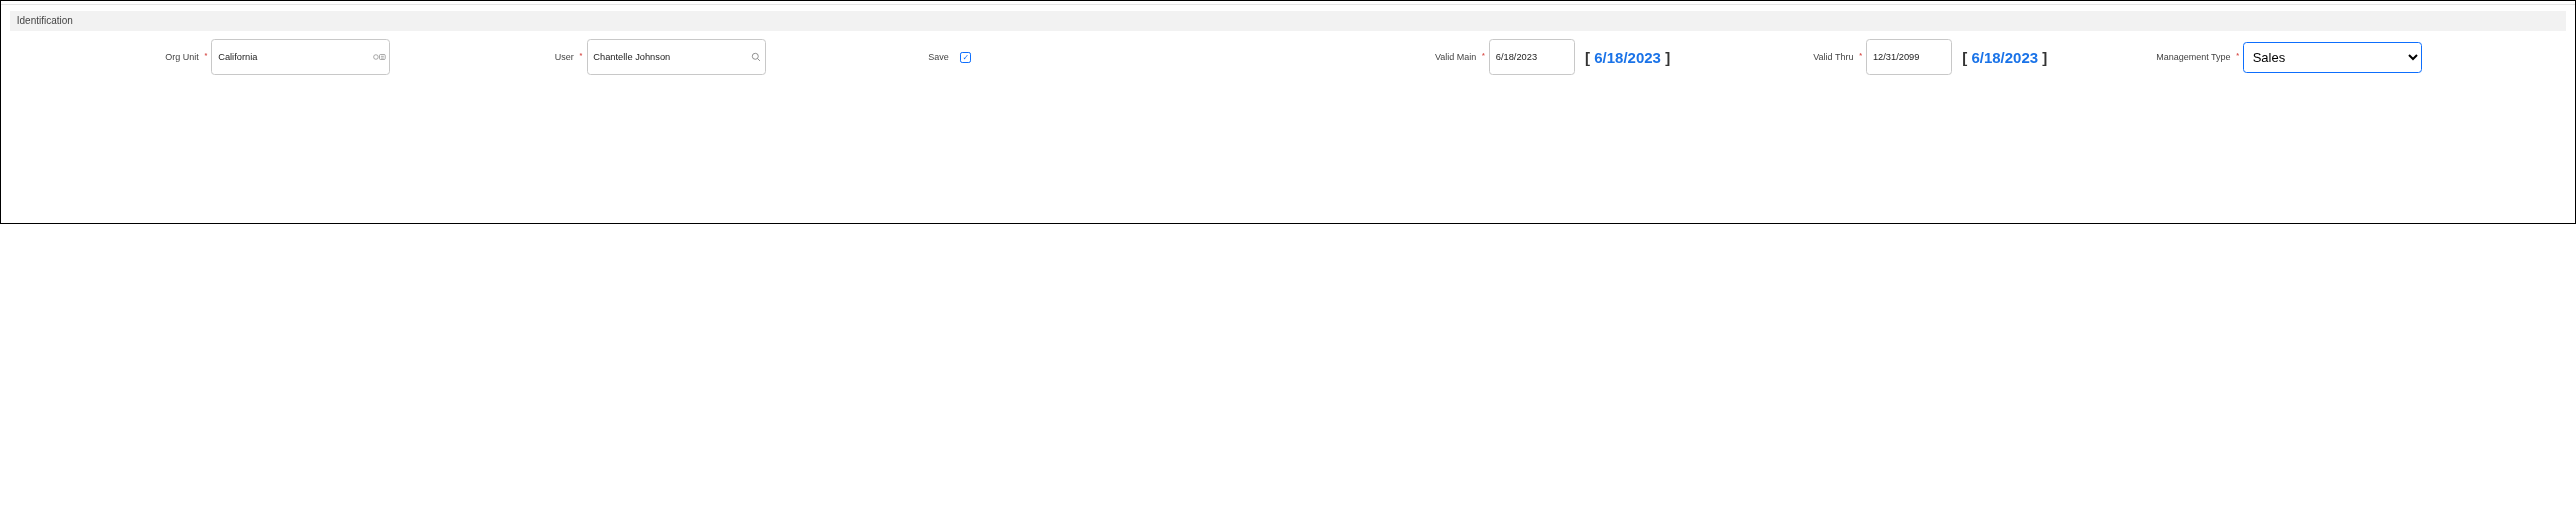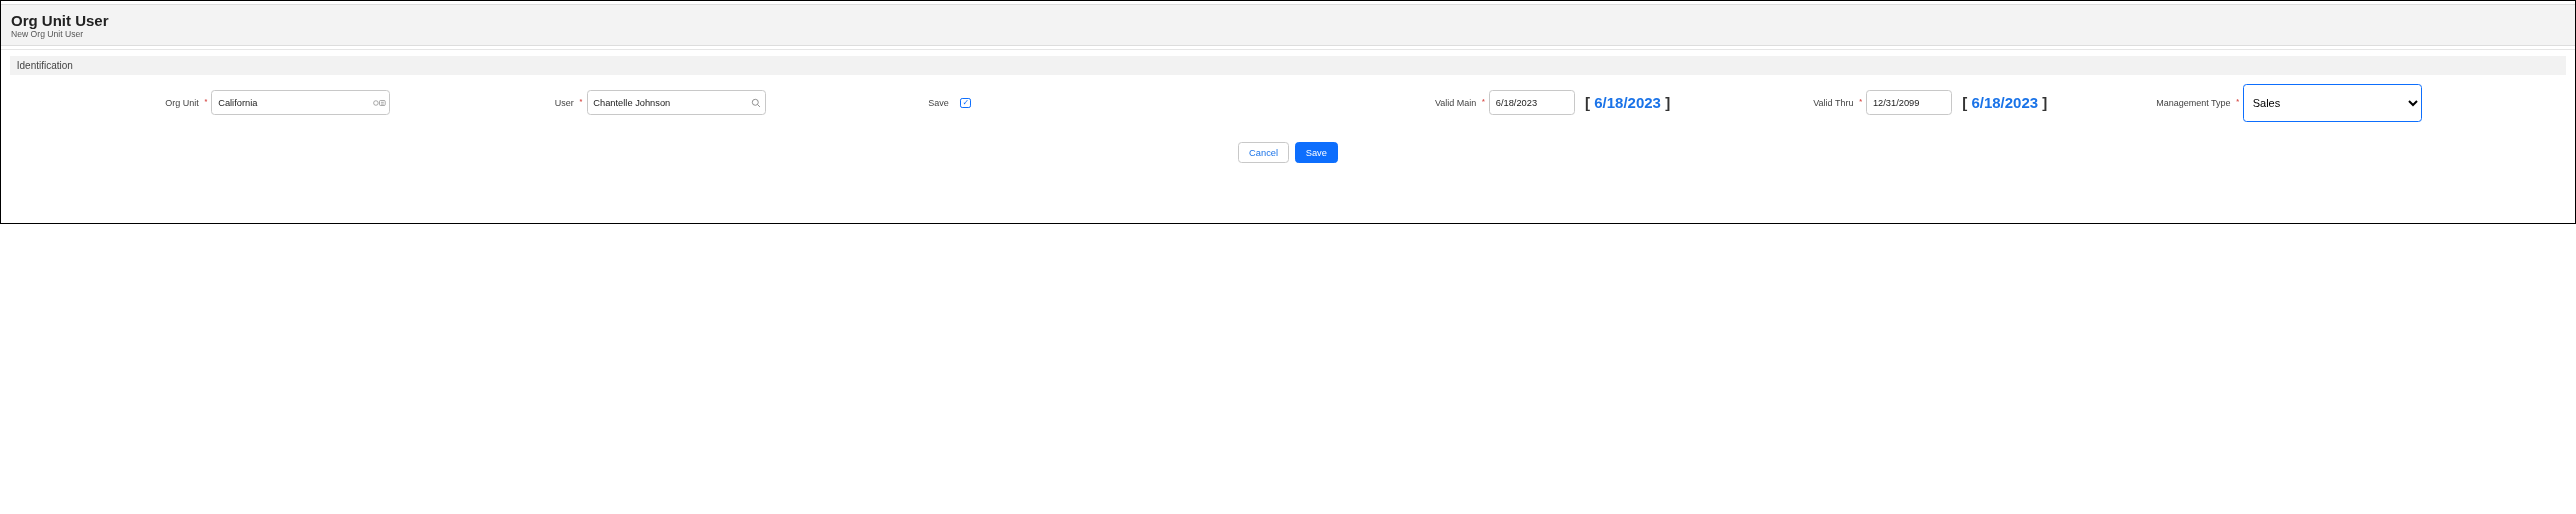--- a/index.html
+++ b/index.html
@@ -92,21 +92,21 @@
   }
   .req-spacer {
     width: 7.2px;
     display:inline-block;
   }
   .input-wrap {
     position: relative;
     display: inline-block;
   }
   input[type=text] {
-    height: 25px;
+    height: 36px;
     border: 0.7px solid #c8c8c8;
     border-radius: 3.6px;
     padding: 2.9px 21.5px 2.9px 5.7px;
     font-size: 9.3px;
     color: #222;
     width: 179px;
   }
   .date-input {
     width: 86px !important;
     padding-right: 5.7px !important;
@@ -114,25 +114,25 @@
   .input-icon {
     position: absolute;
     right: 4.3px;
     top: 50%;
     transform: translateY(-50%);
     color: #888;
     display:flex;
     align-items:center;
   }
   select {
-    height: 38px;
+    height: 31px;
     border: 0.7px solid #c8c8c8;
     border-radius: 3.6px;
     padding: 2.9px 4.3px;
-    font-size: 11px;
+    font-size: 13px;
     width: 179px;
     background:#fff;
   }
   .select-focused {
     border: 1.4px solid #0d6efd !important;
   }
   .hint-link {
     margin-left: 10px;
     font-size: 15px;
     color: #333;
@@ -180,24 +180,20 @@
     background:#0d6efd;
     border:0.7px solid #0d6efd;
     color:#fff;
   }
 </style>
 </head>
 <body>
 
 <div class="frame">
 
-  <div class="header">
-    <h1>Org Unit User</h1>
-    <div class="sub">New Org Unit User</div>
-  </div>
 
   <div class="spacer-bar"></div>
 
   <div class="content">
     <div class="section-title">Identification</div>
 
     <div class="form-area">
 
       <div class="col col-left">
 
@@ -269,20 +265,16 @@
           <span class="label">Management Type</span>
           <span class="req">*</span>
           <select class="select-focused">
             <option selected="">Sales</option>
           </select>
         </div>
 
       </div>
     </div>
 
-    <div class="actions">
-      <button class="btn btn-secondary">Cancel</button>
-      <button class="btn btn-primary">Save</button>
-    </div>
 
   </div>
 </div>
 
 
 </body></html>

